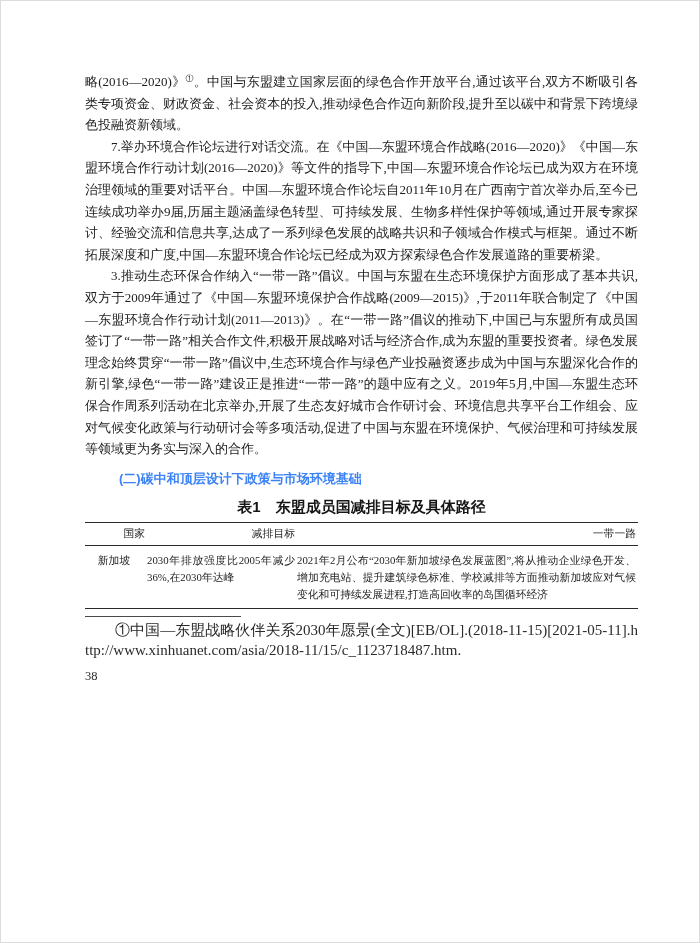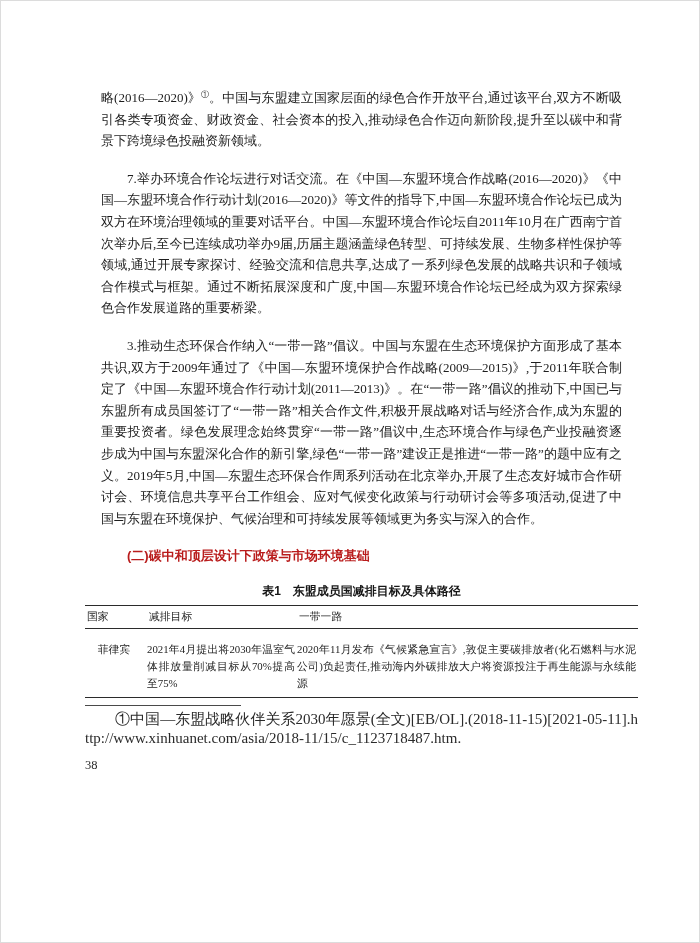--- a/index.html
+++ b/index.html
@@ -16,62 +16,62 @@
     border:1px solid #dcdcdc;
     pointer-events:none;
   }
   .content{
     position:absolute;
     left:85px;
     width:553px;
     top:71px;
   }
   .body-par{
-    margin:16px;
+    margin:0;
     font-size:13px;
     line-height:21.6px;
     text-align:justify;
     text-indent:2em;
   }
   .body-par.no-indent{text-indent:0;}
   sup.fn{
     font-size:8px;
     line-height:0;
     vertical-align:super;
   }
   .section-heading{
-    margin:16px;
+    margin:8px;
     font-size:13px;
     line-height:21.6px;
     font-weight:700;
     text-indent:2em;
     font-family:"Liberation Sans","DejaVu Sans",sans-serif;
-    color:#b91c1c;
+    color:#3b82f6;
   }
   .table-caption{
     margin-top:9px;
     text-align:center;
     font-weight:700;
-    font-size:12px;
+    font-size:15px;
     font-family:"Liberation Sans","DejaVu Sans",sans-serif;
     color:#161616;
   }
   .cap-gap{display:inline-block;width:1em;}
   table.data-table{
     width:100%;
     border-collapse:collapse;
     margin-top:5px;
     border-top:1.5px solid #2b2b2b;
     border-bottom:1.5px solid #2b2b2b;
     font-size:10.8px;
     line-height:17px;
   }
   table.data-table thead th{
     font-weight:400;
-    text-align:left;
+    text-align:right;
     padding:2px 2px 3px;
     border-bottom:1px solid #2b2b2b;
   }
   table.data-table tbody td{
     vertical-align:top;
     text-align:justify;
     padding:6px 2px 5px 0;
   }
   table.data-table tbody td.country-cell{
     text-align:center;
@@ -127,24 +127,24 @@
       <col>
     </colgroup>
     <thead>
       <tr>
         <th>国家</th>
         <th>减排目标</th>
         <th>一带一路</th>
       </tr>
     </thead>
     <tbody>
-      <tr class="row-gap">
-        <td class="country-cell">菲律宾</td>
-        <td>2021年4月提出将2030年温室气体排放量削减目标从70%提高至75%</td>
-        <td>2020年11月发布《气候紧急宣言》,敦促主要碳排放者(化石燃料与水泥公司)负起责任,推动海内外碳排放大户将资源投注于再生能源与永续能源</td>
+      <tr>
+        <td class="country-cell">新加坡</td>
+        <td>2030年排放强度比2005年减少36%,在2030年达峰</td>
+        <td>2021年2月公布“2030年新加坡绿色发展蓝图”,将从推动企业绿色开发、增加充电站、提升建筑绿色标准、学校减排等方面推动新加坡应对气候变化和可持续发展进程,打造高回收率的岛国循环经济</td>
       </tr>
     </tbody>
   </table>
 
   <div class="footnote-sep"></div>
 
   <p class="footnote"><span>①</span><span>中国—东盟战略伙伴关系2030年愿景(全文)[EB/OL].(2018-11-15)[2021-05-11].http://www.xinhuanet.com/asia/2018-11/15/c_1123718487.htm.</span></p>
 
   <div class="page-number">38</div>
 

